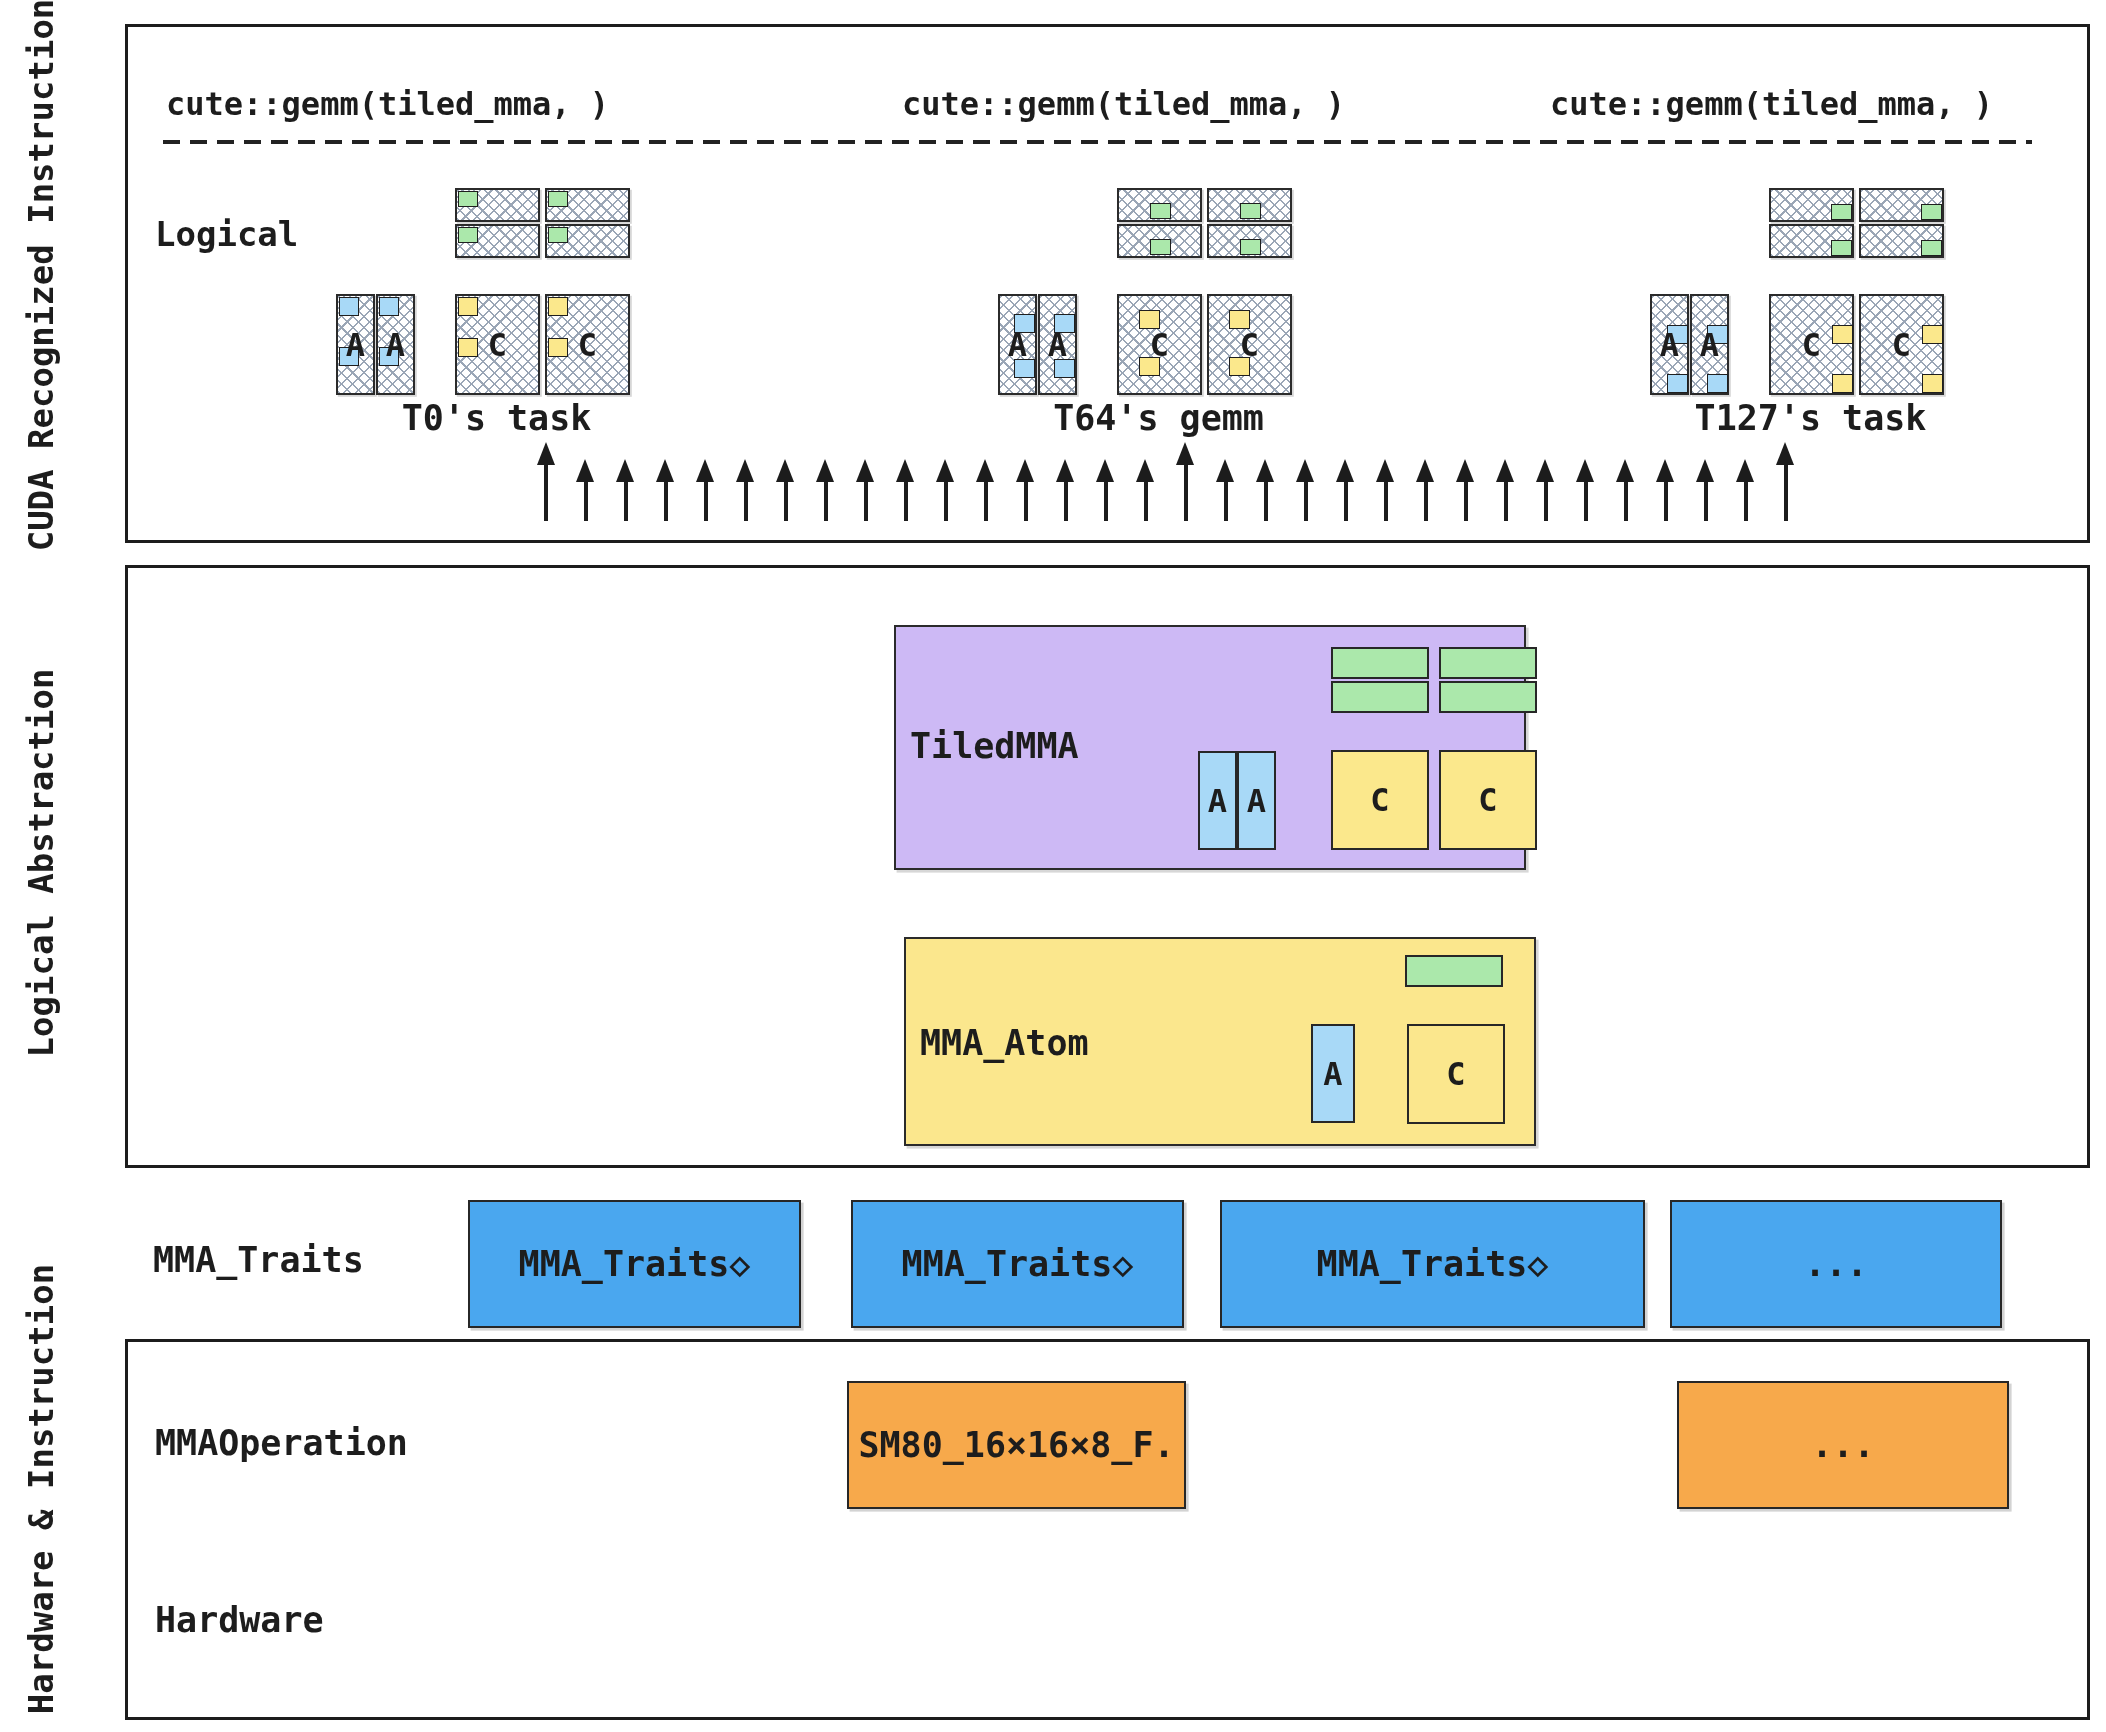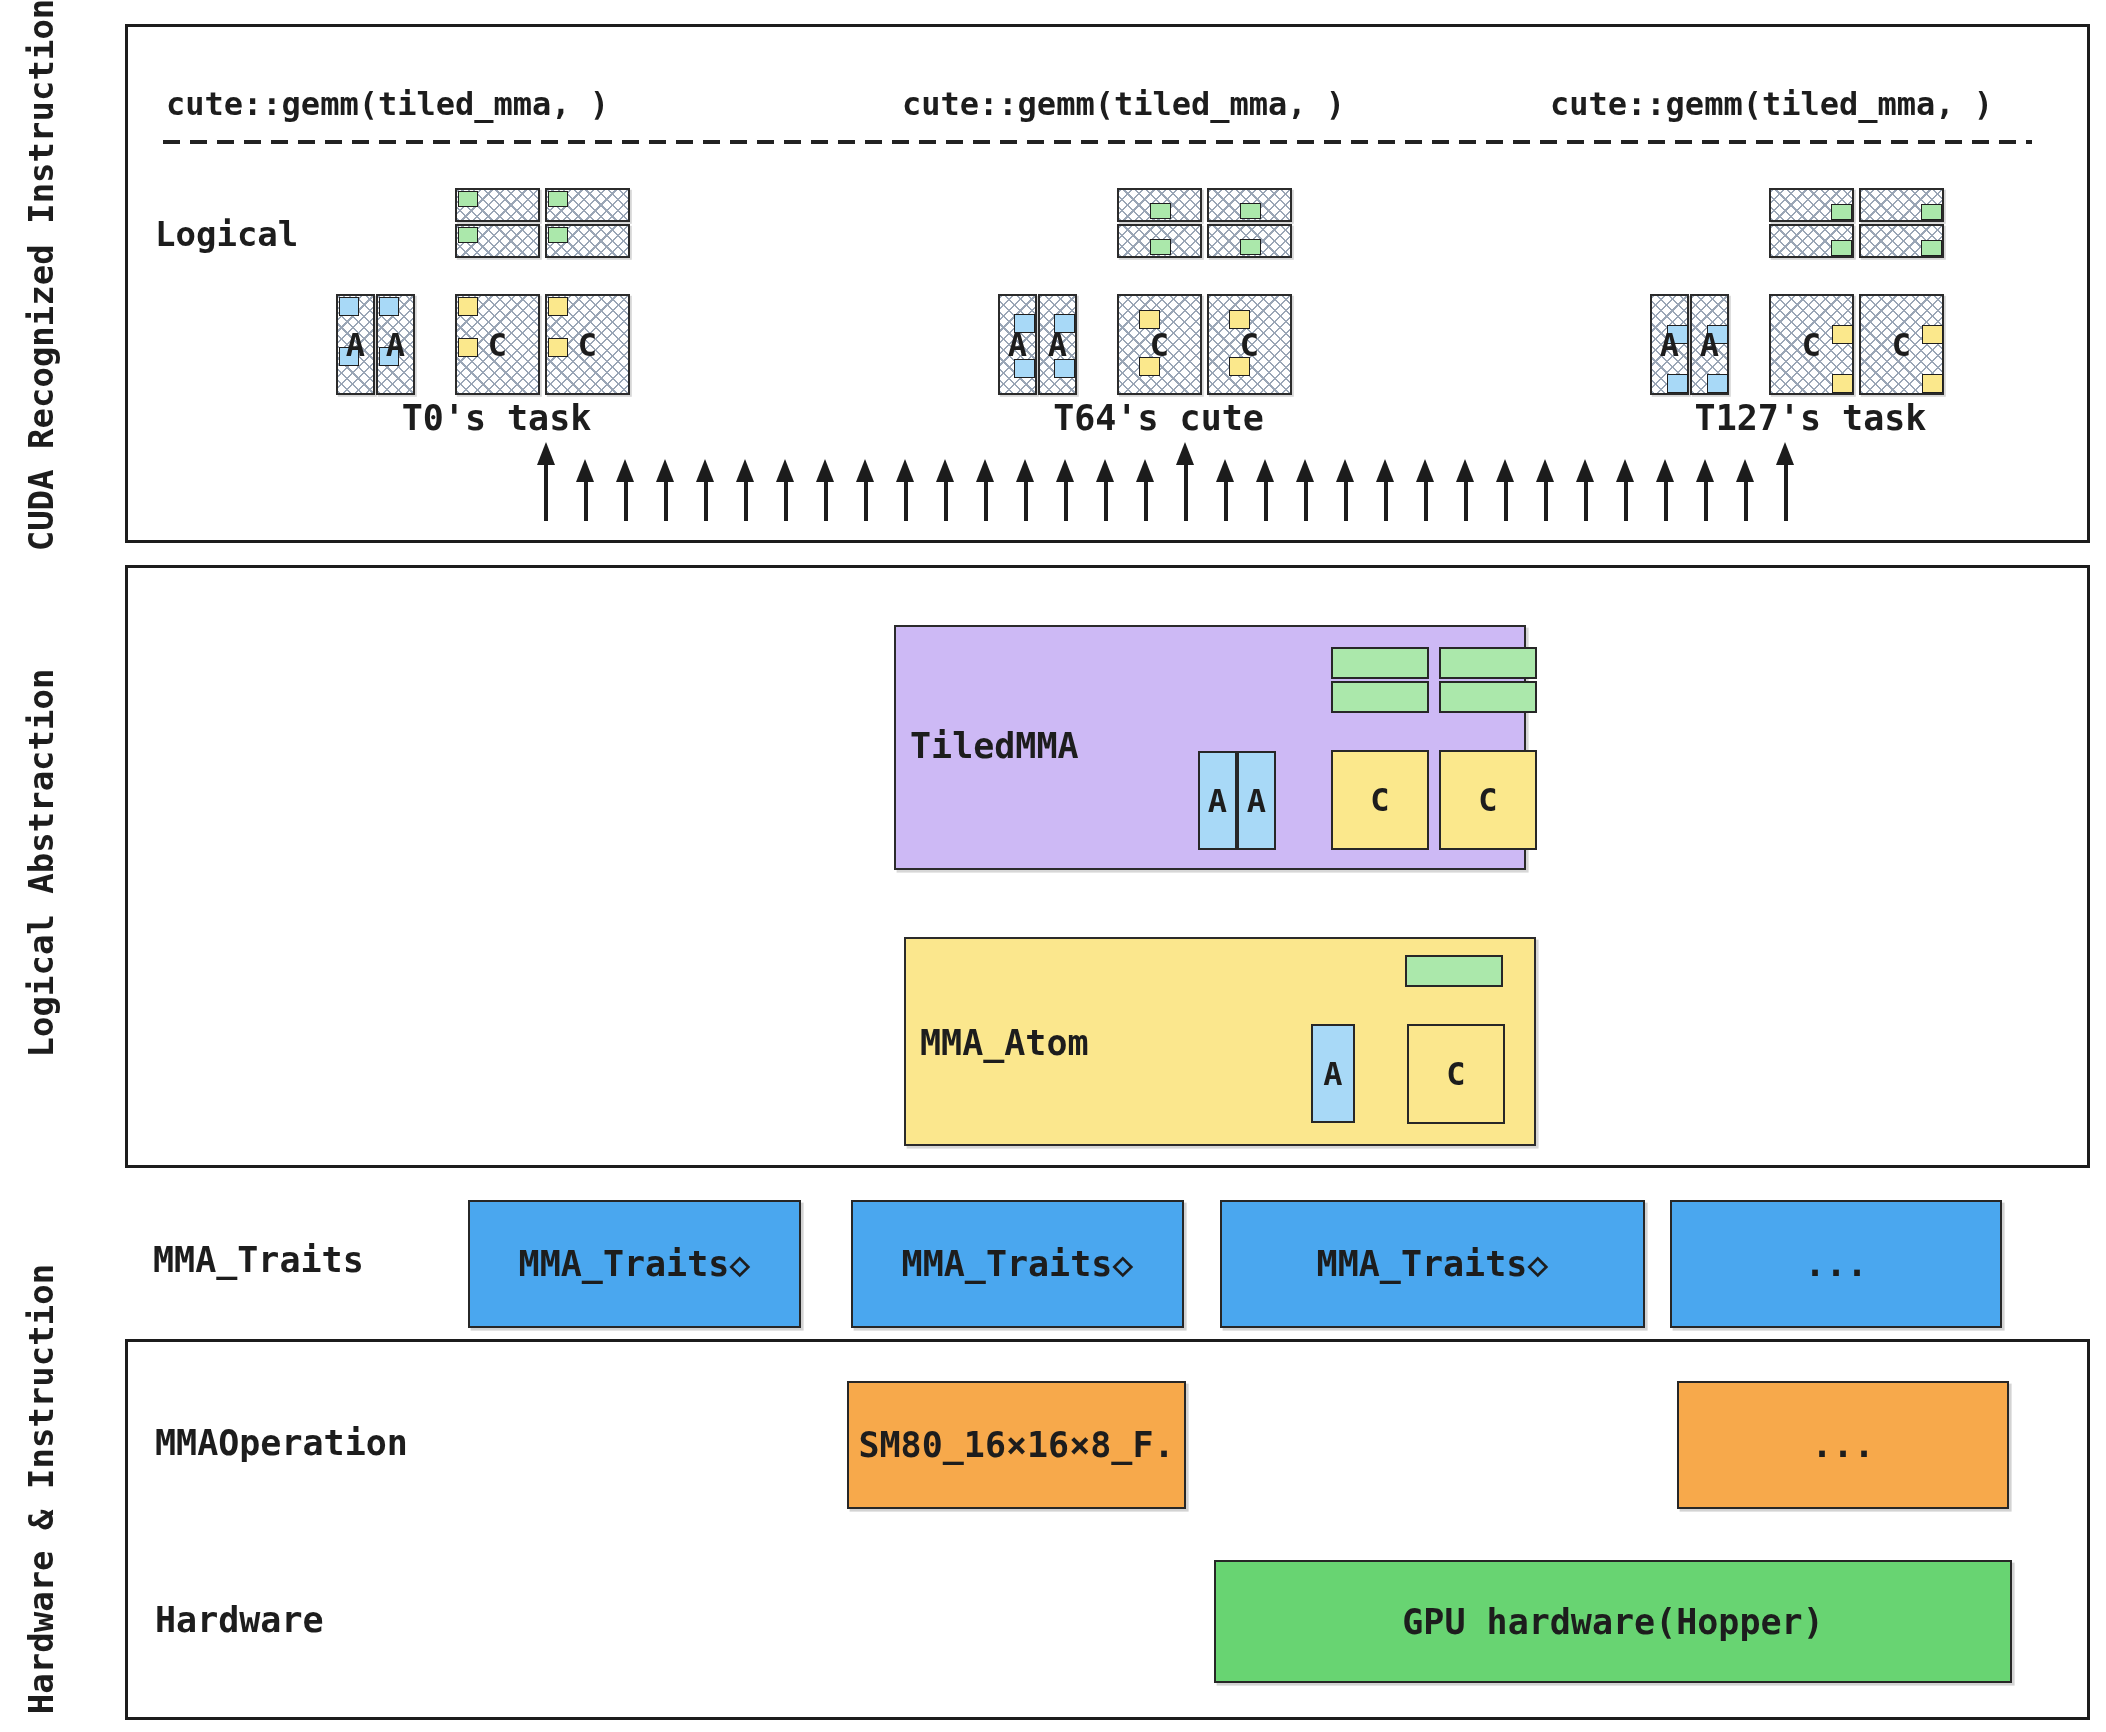--- a/index.html
+++ b/index.html
@@ -152,21 +152,21 @@
           <div class="hatch" style="left: 119px; top: 267px; width: 81px; height: 97px;">
             <span class="letter">C</span>
             <div class="marker yellow" style="left: 20px; top: 14px; width: 18.5px; height: 17px;"></div>
             <div class="marker yellow" style="left: 20px; top: 61px; width: 18.5px; height: 17px;"></div>
           </div>
           <div class="hatch" style="left: 209px; top: 267px; width: 81px; height: 97px;">
             <span class="letter">C</span>
             <div class="marker yellow" style="left: 20px; top: 14px; width: 18.5px; height: 17px;"></div>
             <div class="marker yellow" style="left: 20px; top: 61px; width: 18.5px; height: 17px;"></div>
           </div>
-          <div class="tasklabel" style="left: 0px; top: 371px; width: 321px;">T64's cute</div>
+          <div class="tasklabel" style="left: 0px; top: 371px; width: 321px;">T64's gemm</div>
         </div>
         <div class="abs" style="left: 1522px; top: 0px;">
           <div class="hatch" style="left: 119px; top: 161px; width: 81px; height: 30px;">
             <div class="marker green" style="left: 60px; top: 14px; width: 18.5px; height: 14px;"></div>
           </div>
           <div class="hatch" style="left: 209px; top: 161px; width: 81px; height: 30px;">
             <div class="marker green" style="left: 60px; top: 14px; width: 18.5px; height: 14px;"></div>
           </div>
           <div class="hatch" style="left: 119px; top: 197px; width: 81px; height: 30px;">
             <div class="marker green" style="left: 60px; top: 14px; width: 18.5px; height: 14px;"></div>
@@ -262,17 +262,16 @@
   <div class="cbox mblue" style="left:1220px; top:1200px; width:421px; height:124px;">MMA_Traits◇</div>
   <div class="cbox mblue" style="left:1670px; top:1200px; width:328px; height:124px;">...</div>
 
   <div class="bigbox" style="left:125px; top:1339px; width:1959px; height:375px;">
 
     <div class="rowlabel" style="left:27px; top:81px;">MMAOperation</div>
     <div class="cbox orange" style="left:719px;  top:39px; width:335px; height:124px;">SM80_16×16×8_F.</div>
     <div class="cbox orange" style="left:1549px; top:39px; width:328px; height:124px;">...</div>
 
     <div class="rowlabel" style="left:27px; top:258px;">Hardware</div>
-    <div class="cbox mgreen" style="left:1086px; top:218px; width:794px; height:119px;">GPU hardware(Hopper)</div>
   </div>
 
 </div>
 
 
 </body></html>

